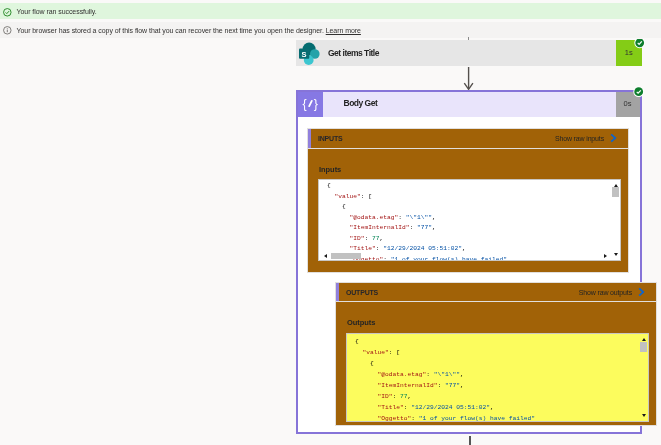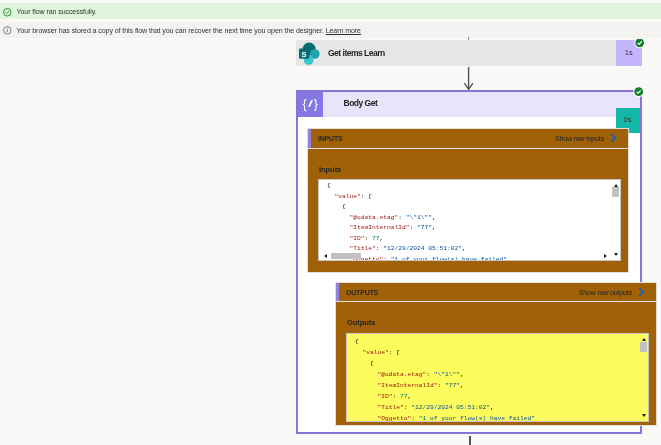--- a/index.html
+++ b/index.html
@@ -4,30 +4,30 @@
 <style>
   * { margin:0; padding:0; box-sizing:border-box; -webkit-font-smoothing:antialiased; }
   html,body { width:661px; height:445px; background:#faf9f8; font-family:"Liberation Sans",sans-serif; overflow:hidden; position:relative; }
   .abs { position:absolute; }
 
   .banner1 { left:0; top:3px; width:661px; height:16px; background:#dff6dd; }
   .banner2 { left:0; top:22px; width:661px; height:16px; background:#f4f3f2; }
   .bannertext { font-size:7px; letter-spacing:-0.06px; color:#323130; height:16px; line-height:16px; }
 
   .card1 { left:296px; top:39.5px; width:345.5px; height:26px; background:#e6e6e6; }
-  .card1 .dur { position:absolute; right:0; top:0; width:25.5px; height:26px; background:#c4b5fd; text-align:center; line-height:26px; font-size:7.5px; color:#333; }
+  .card1 .dur { position:absolute; right:0; top:0; width:25.5px; height:26px; background:#84cc16; text-align:center; line-height:26px; font-size:7.5px; color:#333; }
   .cardtitle { font-size:8.5px; font-weight:700; letter-spacing:-0.5px; color:#242424; }
 
   .stub { left:467.7px; top:37.2px; width:1.4px; height:2.9px; background:#8a8a8a; }
   .botline { left:469px; top:435.5px; width:1.5px; height:10px; background:#555; }
 
   .panel { left:296px; top:90px; width:345.5px; height:344px; border:2px solid #8674d8; background:#ffffff; }
   .phead { position:absolute; left:0; top:0; width:341.5px; height:24.5px; background:#e9e4fb; }
   .ptile { position:absolute; left:0; top:0; width:24.5px; height:24.5px; background:#8678e4; }
-  .phead .dur { position:absolute; right:0; top:0; width:24px; height:24.5px; background:#14b8a6; text-align:center; line-height:24.5px; font-size:7.5px; color:#333;margin-top:16px; }
+  .phead .dur { position:absolute; right:0; top:0; width:24px; height:24.5px; background:#a3a3a3; text-align:center; line-height:24.5px; font-size:7.5px; color:#333; }
 
   .section { position:absolute; left:9px; width:322px; border:1px solid #e1dfdd; background:#a16207; }
   .sec-inputs { top:35.5px; height:145px; }
   .sec-outputs { top:190px; height:144px;margin-left:28px; }
   .shead { position:relative; width:100%; border-bottom:1px solid #e1dfdd; }
   .sec-inputs .shead { height:20px; }
   .sec-outputs .shead { height:19px; }
   .accent { position:absolute; left:0; top:0; bottom:0; width:2.5px; background:#9180dc; }
   .stitle { position:absolute; left:10px; top:50%; transform:translateY(-42%); font-size:7px; font-weight:700; color:#27262a; letter-spacing:-0.2px; }
   .slink { position:absolute; right:24px; top:50%; transform:translateY(-46%); font-size:7px; letter-spacing:-0.15px; color:#242424; }
@@ -69,21 +69,21 @@
 <div class="abs stub"></div>
 
 <div class="abs card1">
   <svg class="abs" style="left:2px; top:2px;" width="26" height="23" viewBox="0 0 26 23">
     <circle cx="11.1" cy="7" r="6.5" fill="#036c70"></circle>
     <circle cx="16.8" cy="12" r="4.8" fill="#24a2a9"></circle>
     <circle cx="10.7" cy="18.1" r="4.9" fill="#3cc6d0"></circle>
     <rect x="1" y="6.5" width="10.3" height="10.3" rx="1" fill="#076c71"></rect>
     <text x="6.1" y="14.7" font-family="Liberation Sans" font-size="7.5" font-weight="700" fill="#ffffff" text-anchor="middle">S</text>
   </svg>
-  <div class="abs cardtitle" style="left:32px; top:8px;">Get items Learn</div>
+  <div class="abs cardtitle" style="left:32px; top:8px;">Get items Title</div>
   <div class="dur">1s</div>
 </div>
 
 <div class="abs" style="left:633px; top:39.3px; width:13px; height:10.5px; overflow:hidden;">
 <svg class="abs" style="left:0; top:-2.1px;" width="13" height="13" viewBox="0 0 13 13">
   <circle cx="6.7" cy="5.8" r="5.4" fill="#ffffff"></circle>
   <circle cx="6.7" cy="5.8" r="4.4" fill="#0e7e2d"></circle>
   <path d="M4.7 5.9 L6.1 7.3 L8.8 4.4" fill="none" stroke="#ffffff" stroke-width="1.2"></path>
 </svg>
 </div>

